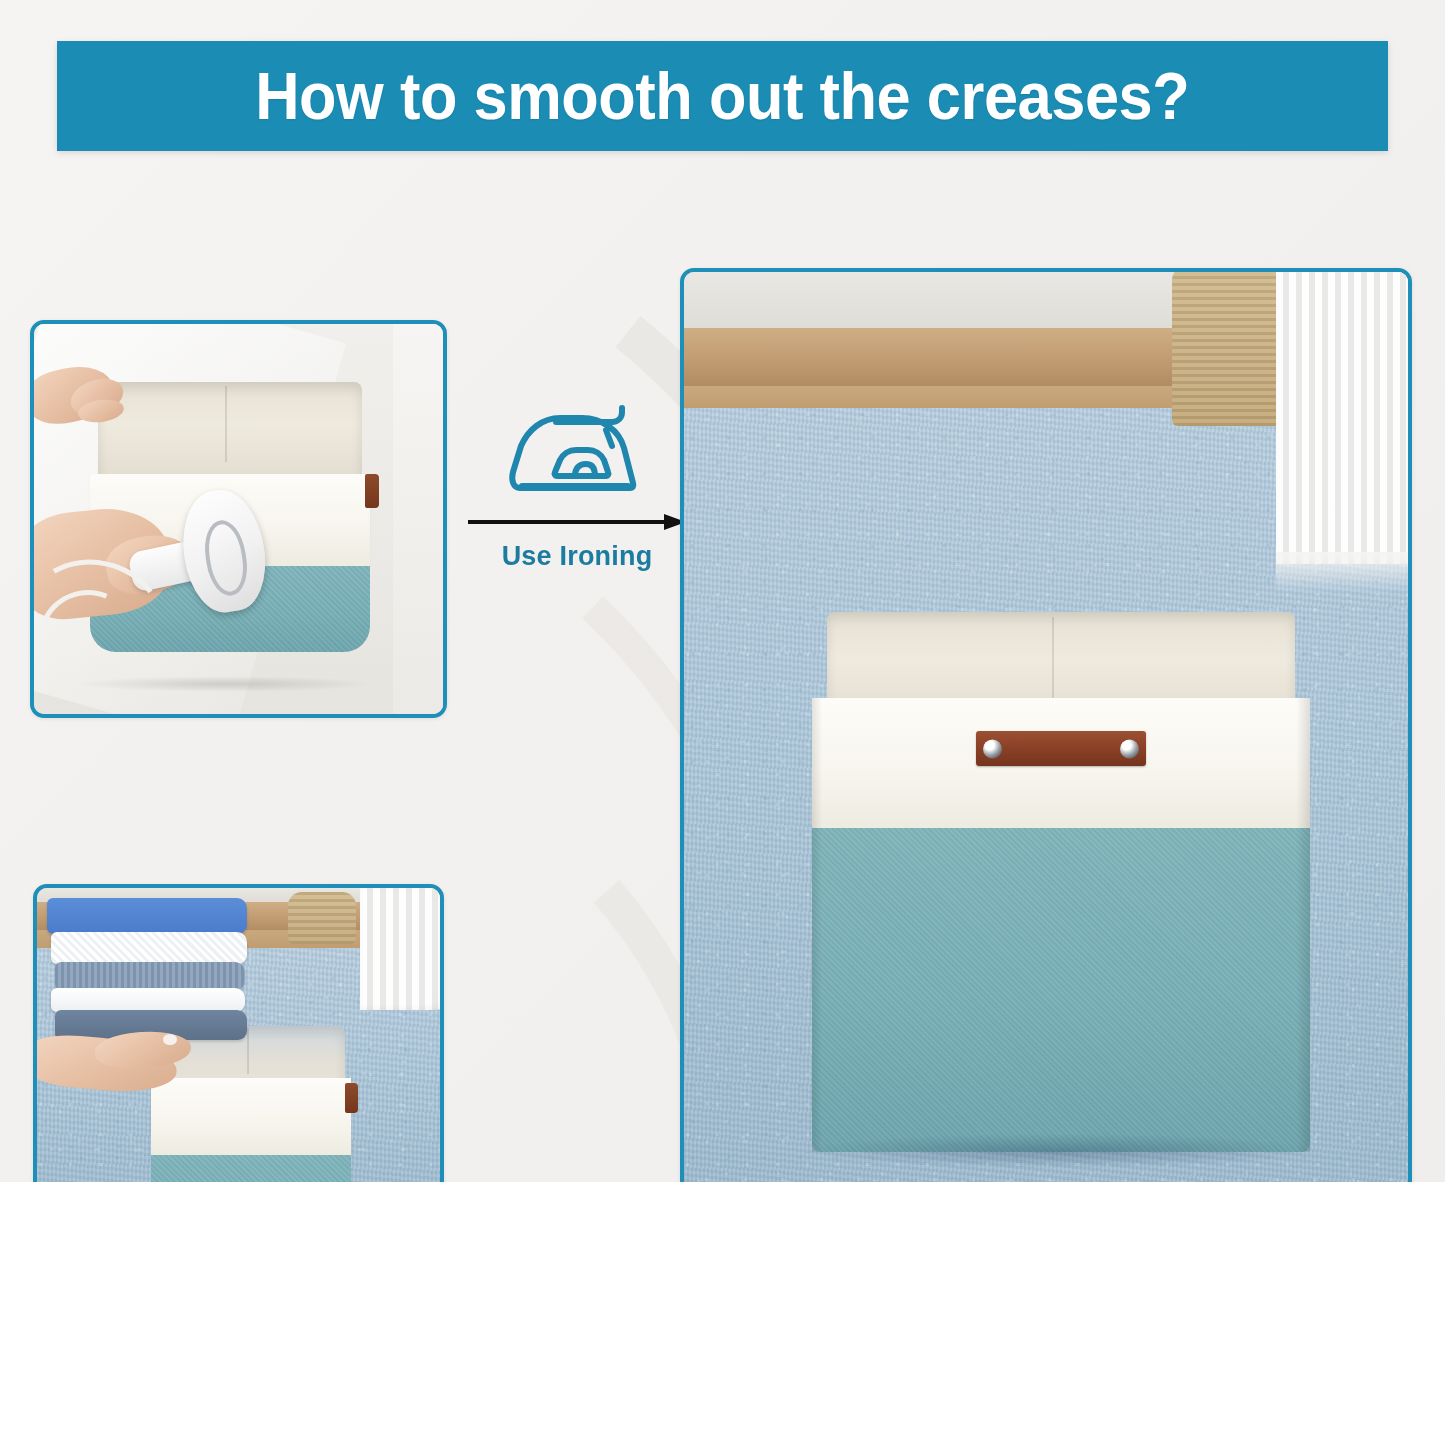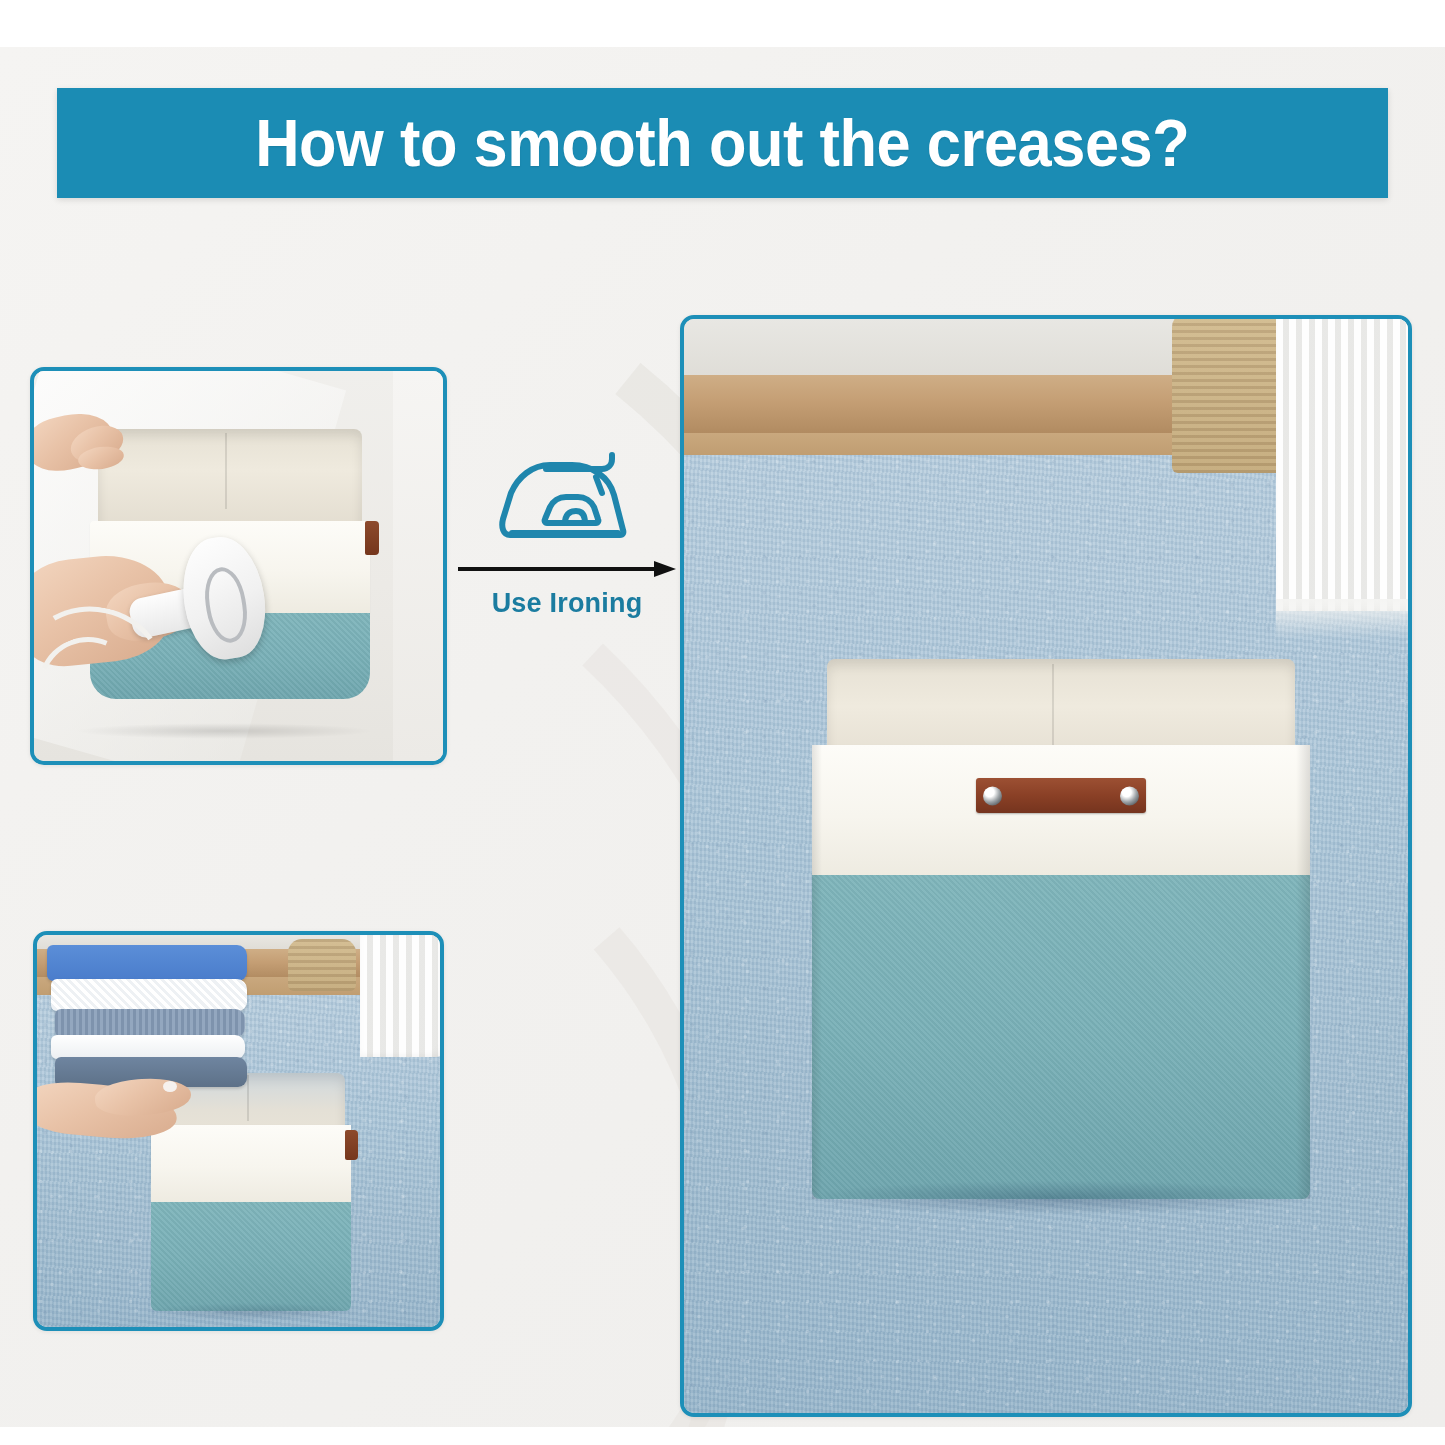--- a/index.html
+++ b/index.html
@@ -3,25 +3,24 @@
 <meta charset="utf-8">
 <style>
   html, body {
     margin: 0;
     padding: 0;
     background: #ffffff;
   }
   #canvas {
     position: relative;
     width: 1445px;
-    height: 1380px;
+    height: 1182px;
     background: linear-gradient(135deg, #f5f4f2 0%, #f2f1ef 40%, #efeeec 100%);
     overflow: hidden;
     font-family: "Liberation Sans", sans-serif;
-    margin-top: 47px;
   }
 
   
   .bg-swoosh {
     position: absolute;
     border-radius: 50%;
     pointer-events: none;
   }
   .sw1 {
     width: 1500px; height: 1500px;
@@ -224,21 +223,21 @@
   }
 
   
   .step-col {
     position: absolute;
     width: 230px;
     display: flex;
     flex-direction: column;
     align-items: center;
   }
-  #step-iron { left: 452px; top: 400px; }
+  #step-iron { left: 462px; top: 400px; }
   #step-fill { left: 443px; top: 912px; }
 
   .step-icon { display: block; }
   .arrow-wrap { position: relative; width: 222px; height: 20px; margin-top: 8px; }
   .step-label {
     margin-top: 9px;
     color: #1b7ca0;
     font-size: 27px;
     font-weight: bold;
     white-space: nowrap;

